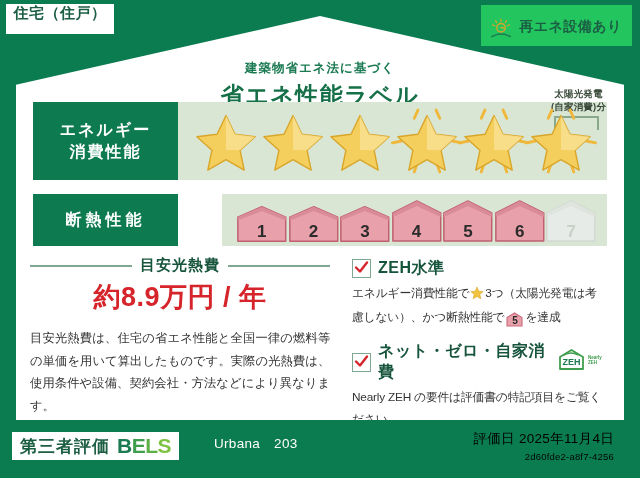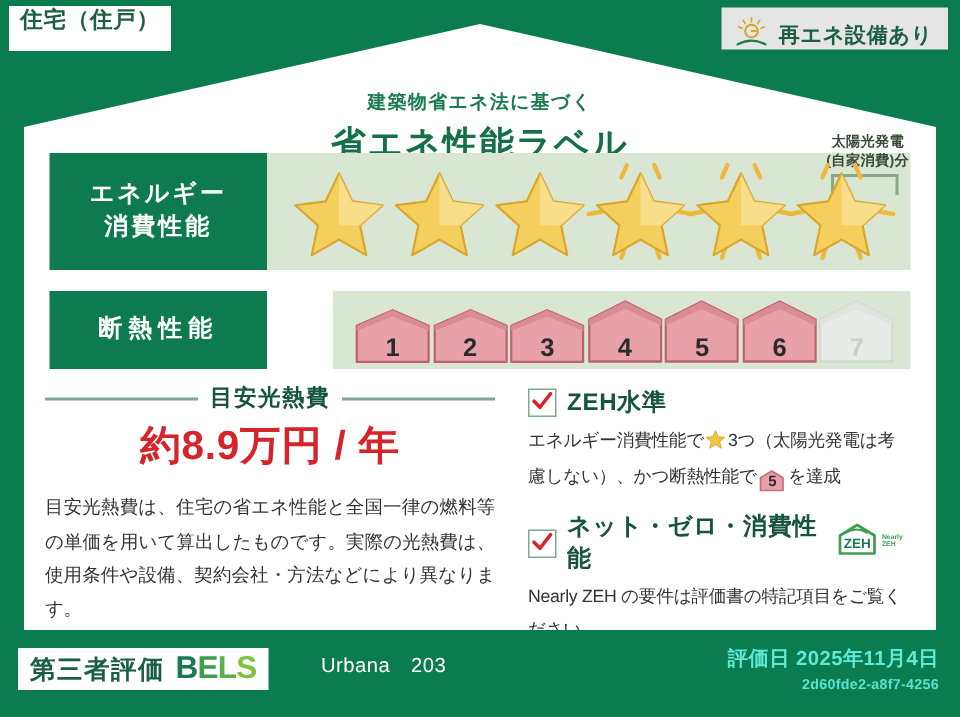--- a/index.html
+++ b/index.html
@@ -12,22 +12,22 @@
   .label-root{position:relative;width:640px;height:478px;background:#0b7b50;}
 
   
   .tag-housing{
     position:absolute;left:6px;top:4px;width:108px;height:30px;
     background:#ffffff;display:flex;align-items:flex-start;justify-content:center;
     color:#1b5e43;font-size:15px;font-weight:bold;letter-spacing:.5px;
   }
   .tag-renew{
     position:absolute;right:8px;top:5px;height:28px;
-    background:#e5e5e5;display:flex;align-items:flex-end;gap:5px;
-    padding:0 10px 0 7px;
+    background:#22c55e;display:flex;align-items:flex-start;gap:5px;
+    padding:13px 10px 0 7px;
   }
   .tag-renew .txt{color:#1b5e43;font-size:14px;font-weight:bold;letter-spacing:.5px;}
   .sun-ico{width:26px;height:22px;display:block;}
 
   
   .card{
     position:absolute;left:16px;top:16px;width:608px;height:404px;
     background:#ffffff;
     clip-path:polygon(0% 17%, 50% 0%, 100% 17%, 100% 100%, 0% 100%);
   }
@@ -130,21 +130,21 @@
   .bels-tag .bels{font-size:21px;font-weight:bold;letter-spacing:-.5px;}
   .bels-tag .bels .b1{color:#1b7a52;}
   .bels-tag .bels .b2{color:#3f9e4d;}
   .bels-tag .bels .b3{color:#5cb046;}
   .bels-tag .bels .b4{color:#7ec242;}
   .bldg{
     position:absolute;left:214px;top:16px;color:#ffffff;font-size:13.5px;
     letter-spacing:.3px;display:flex;gap:14px;
   }
   .eval{
-    position:absolute;right:14px;top:10px;text-align:right;color:#5eead4;font-weight:bold;
+    position:absolute;right:26px;top:10px;text-align:right;color:#000000;
   }
   .eval .d{font-size:13.5px;letter-spacing:.3px;}
   .eval .id{font-size:9.5px;letter-spacing:.2px;margin-top:3px;opacity:.95;}
 </style>
 </head>
 <body>
 
 <div class="label-root">
 
   <div class="tag-housing">
@@ -344,21 +344,21 @@
       </div>
     </div>
 
     <div class="zeh-block">
       <div class="zeh-head">
         <span class="chk">
           <svg width="15" height="15" viewBox="0 0 15 15">
             <path d="M2 7.5 L6 11.5 L13 2.5" fill="none" stroke="#d6242b" stroke-width="2.4" stroke-linecap="round" stroke-linejoin="round"></path>
           </svg>
         </span>
-        <span class="zeh-title">ネット・ゼロ・消費性能</span>
+        <span class="zeh-title">ネット・ゼロ・自家消費</span>
         <span class="zeh-logo">
           <svg width="46" height="24" viewBox="0 0 46 24">
             <path d="M2 21 V9 L13.5 2 L25 9 V21 Z" fill="none" stroke="#3f9e4d" stroke-width="1.8" stroke-linejoin="round"></path>
             <path d="M6 7 q7 -4 14 0" fill="none" stroke="#3f9e4d" stroke-width="1.4" stroke-linecap="round"></path>
             <text x="13.5" y="17" font-family="Liberation Sans, sans-serif" font-size="9" font-weight="bold" fill="#1b7a52" text-anchor="middle">ZEH</text>
             <text x="30" y="11" font-family="Liberation Sans, sans-serif" font-size="4.5" font-weight="bold" fill="#3f9e4d">Nearly</text>
             <text x="30" y="16" font-family="Liberation Sans, sans-serif" font-size="4.5" font-weight="bold" fill="#3f9e4d">ZEH</text>
           </svg>
         </span>
       </div>

